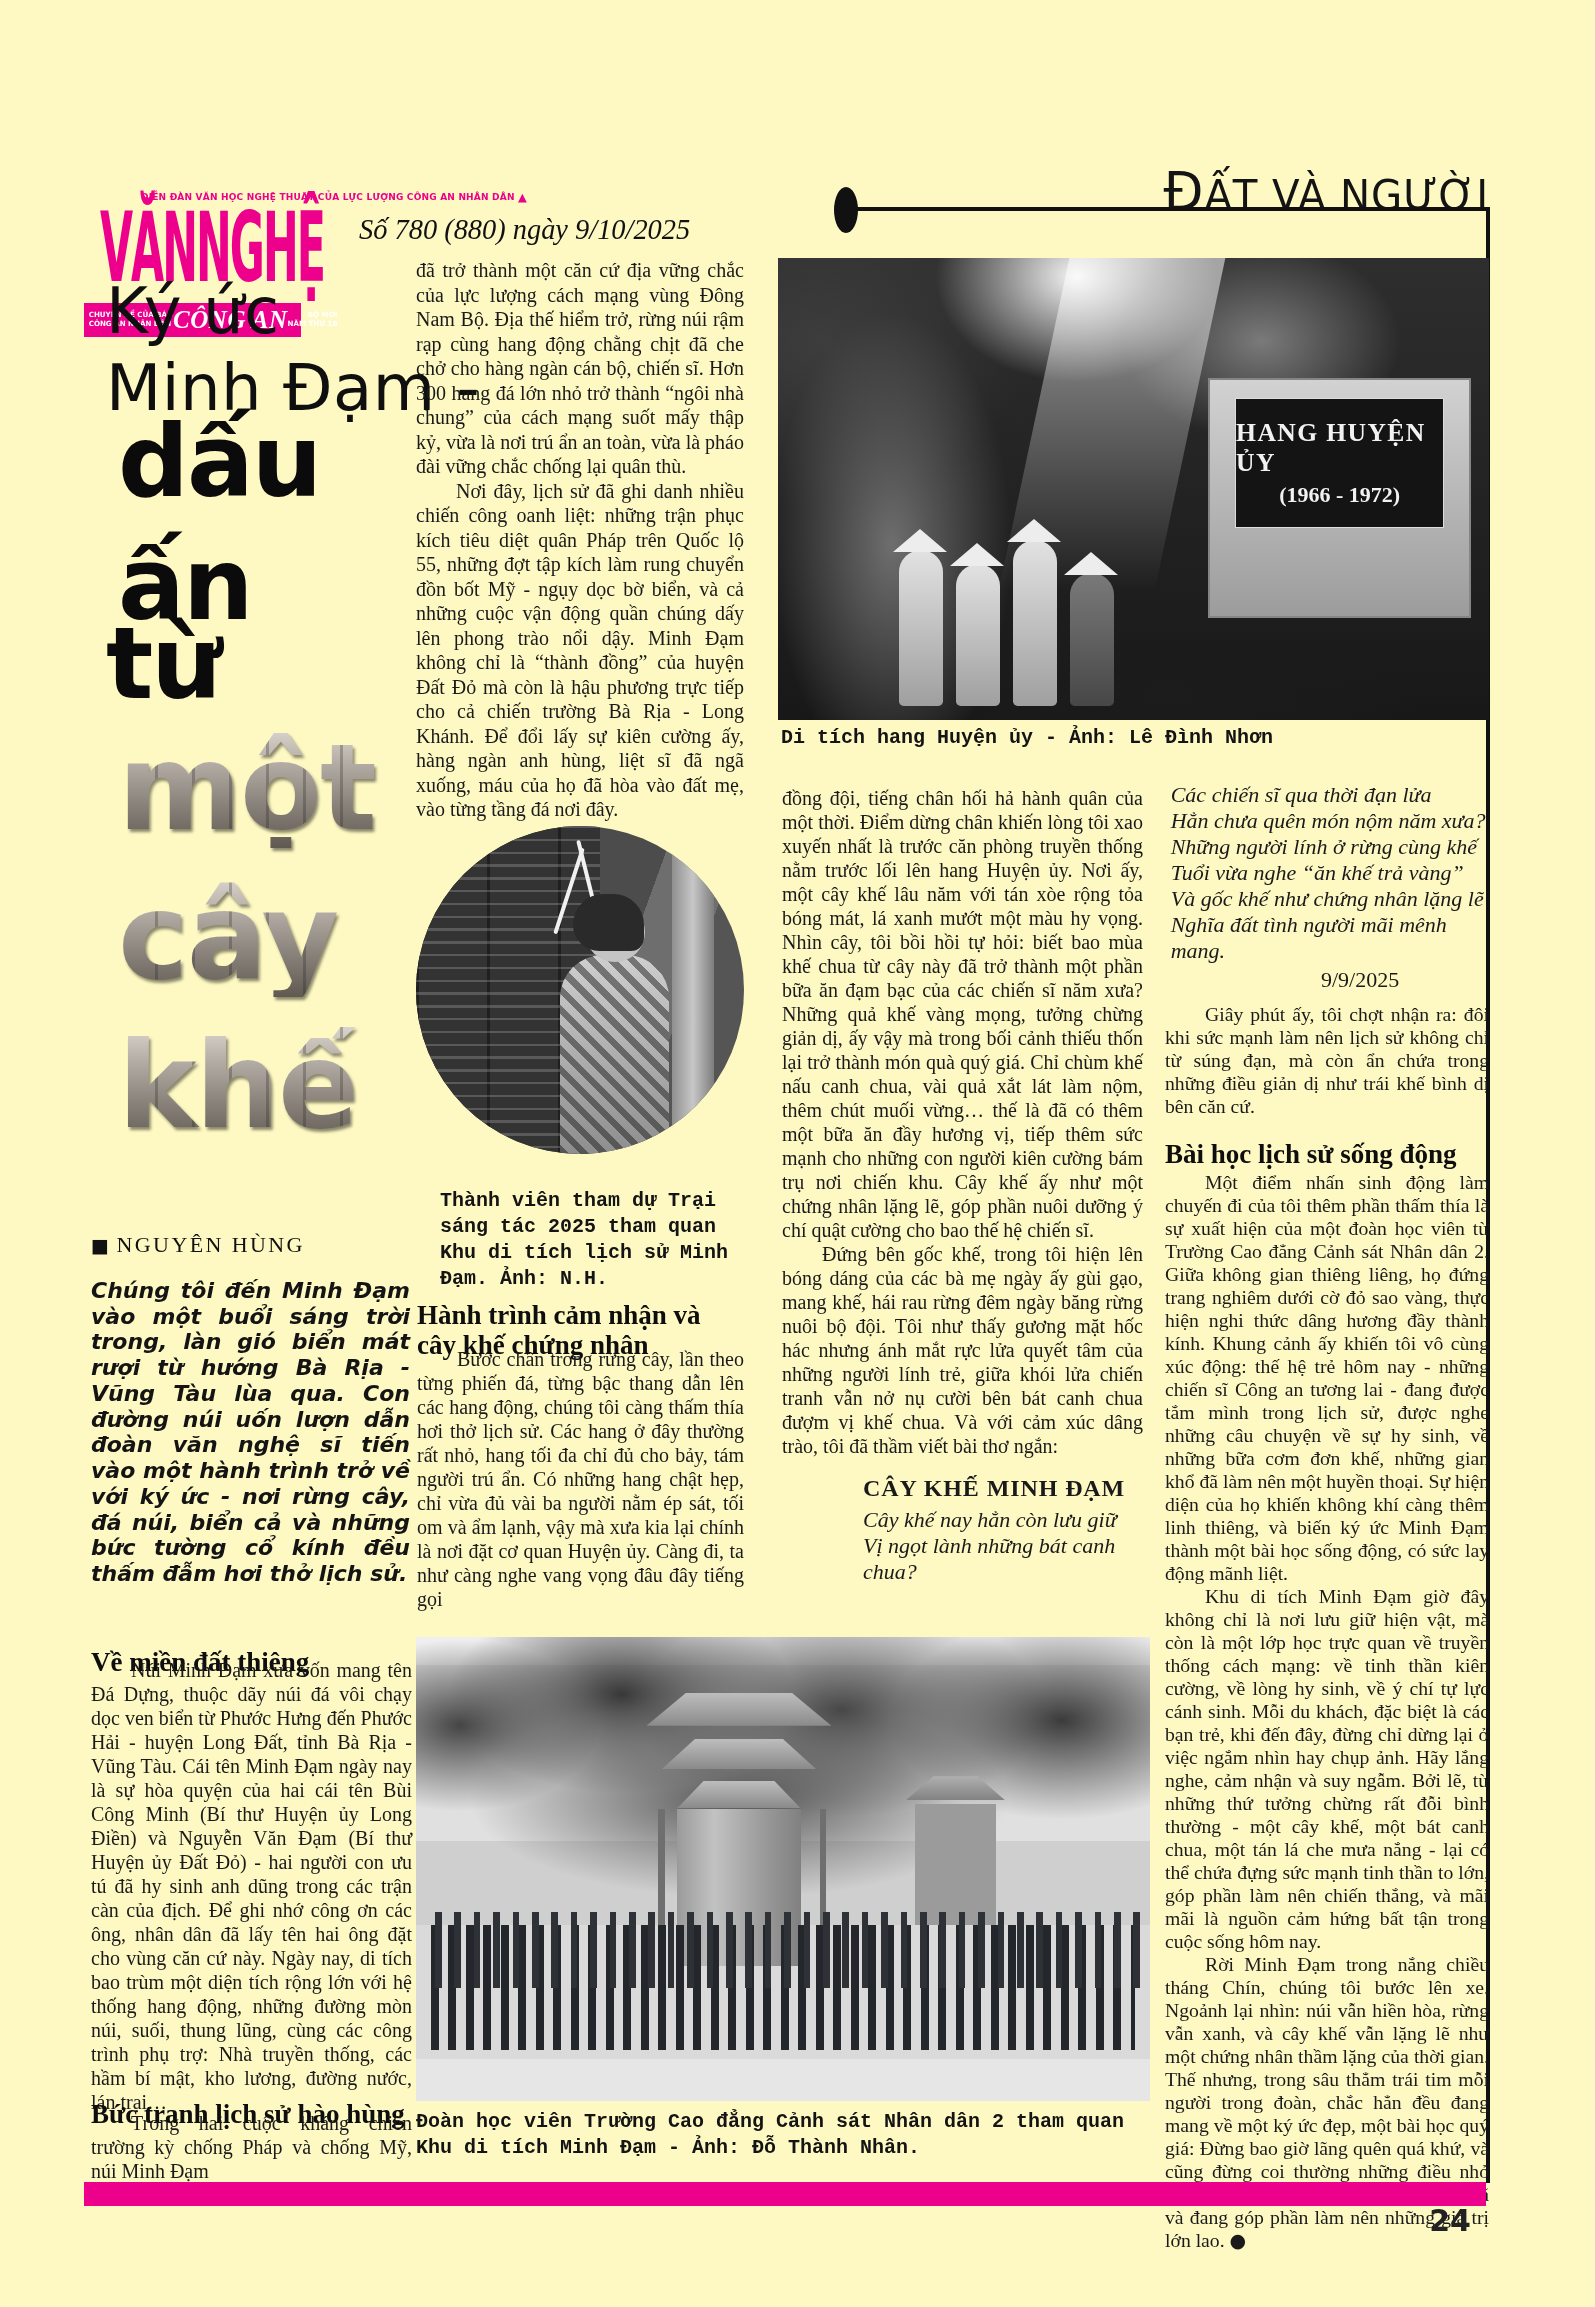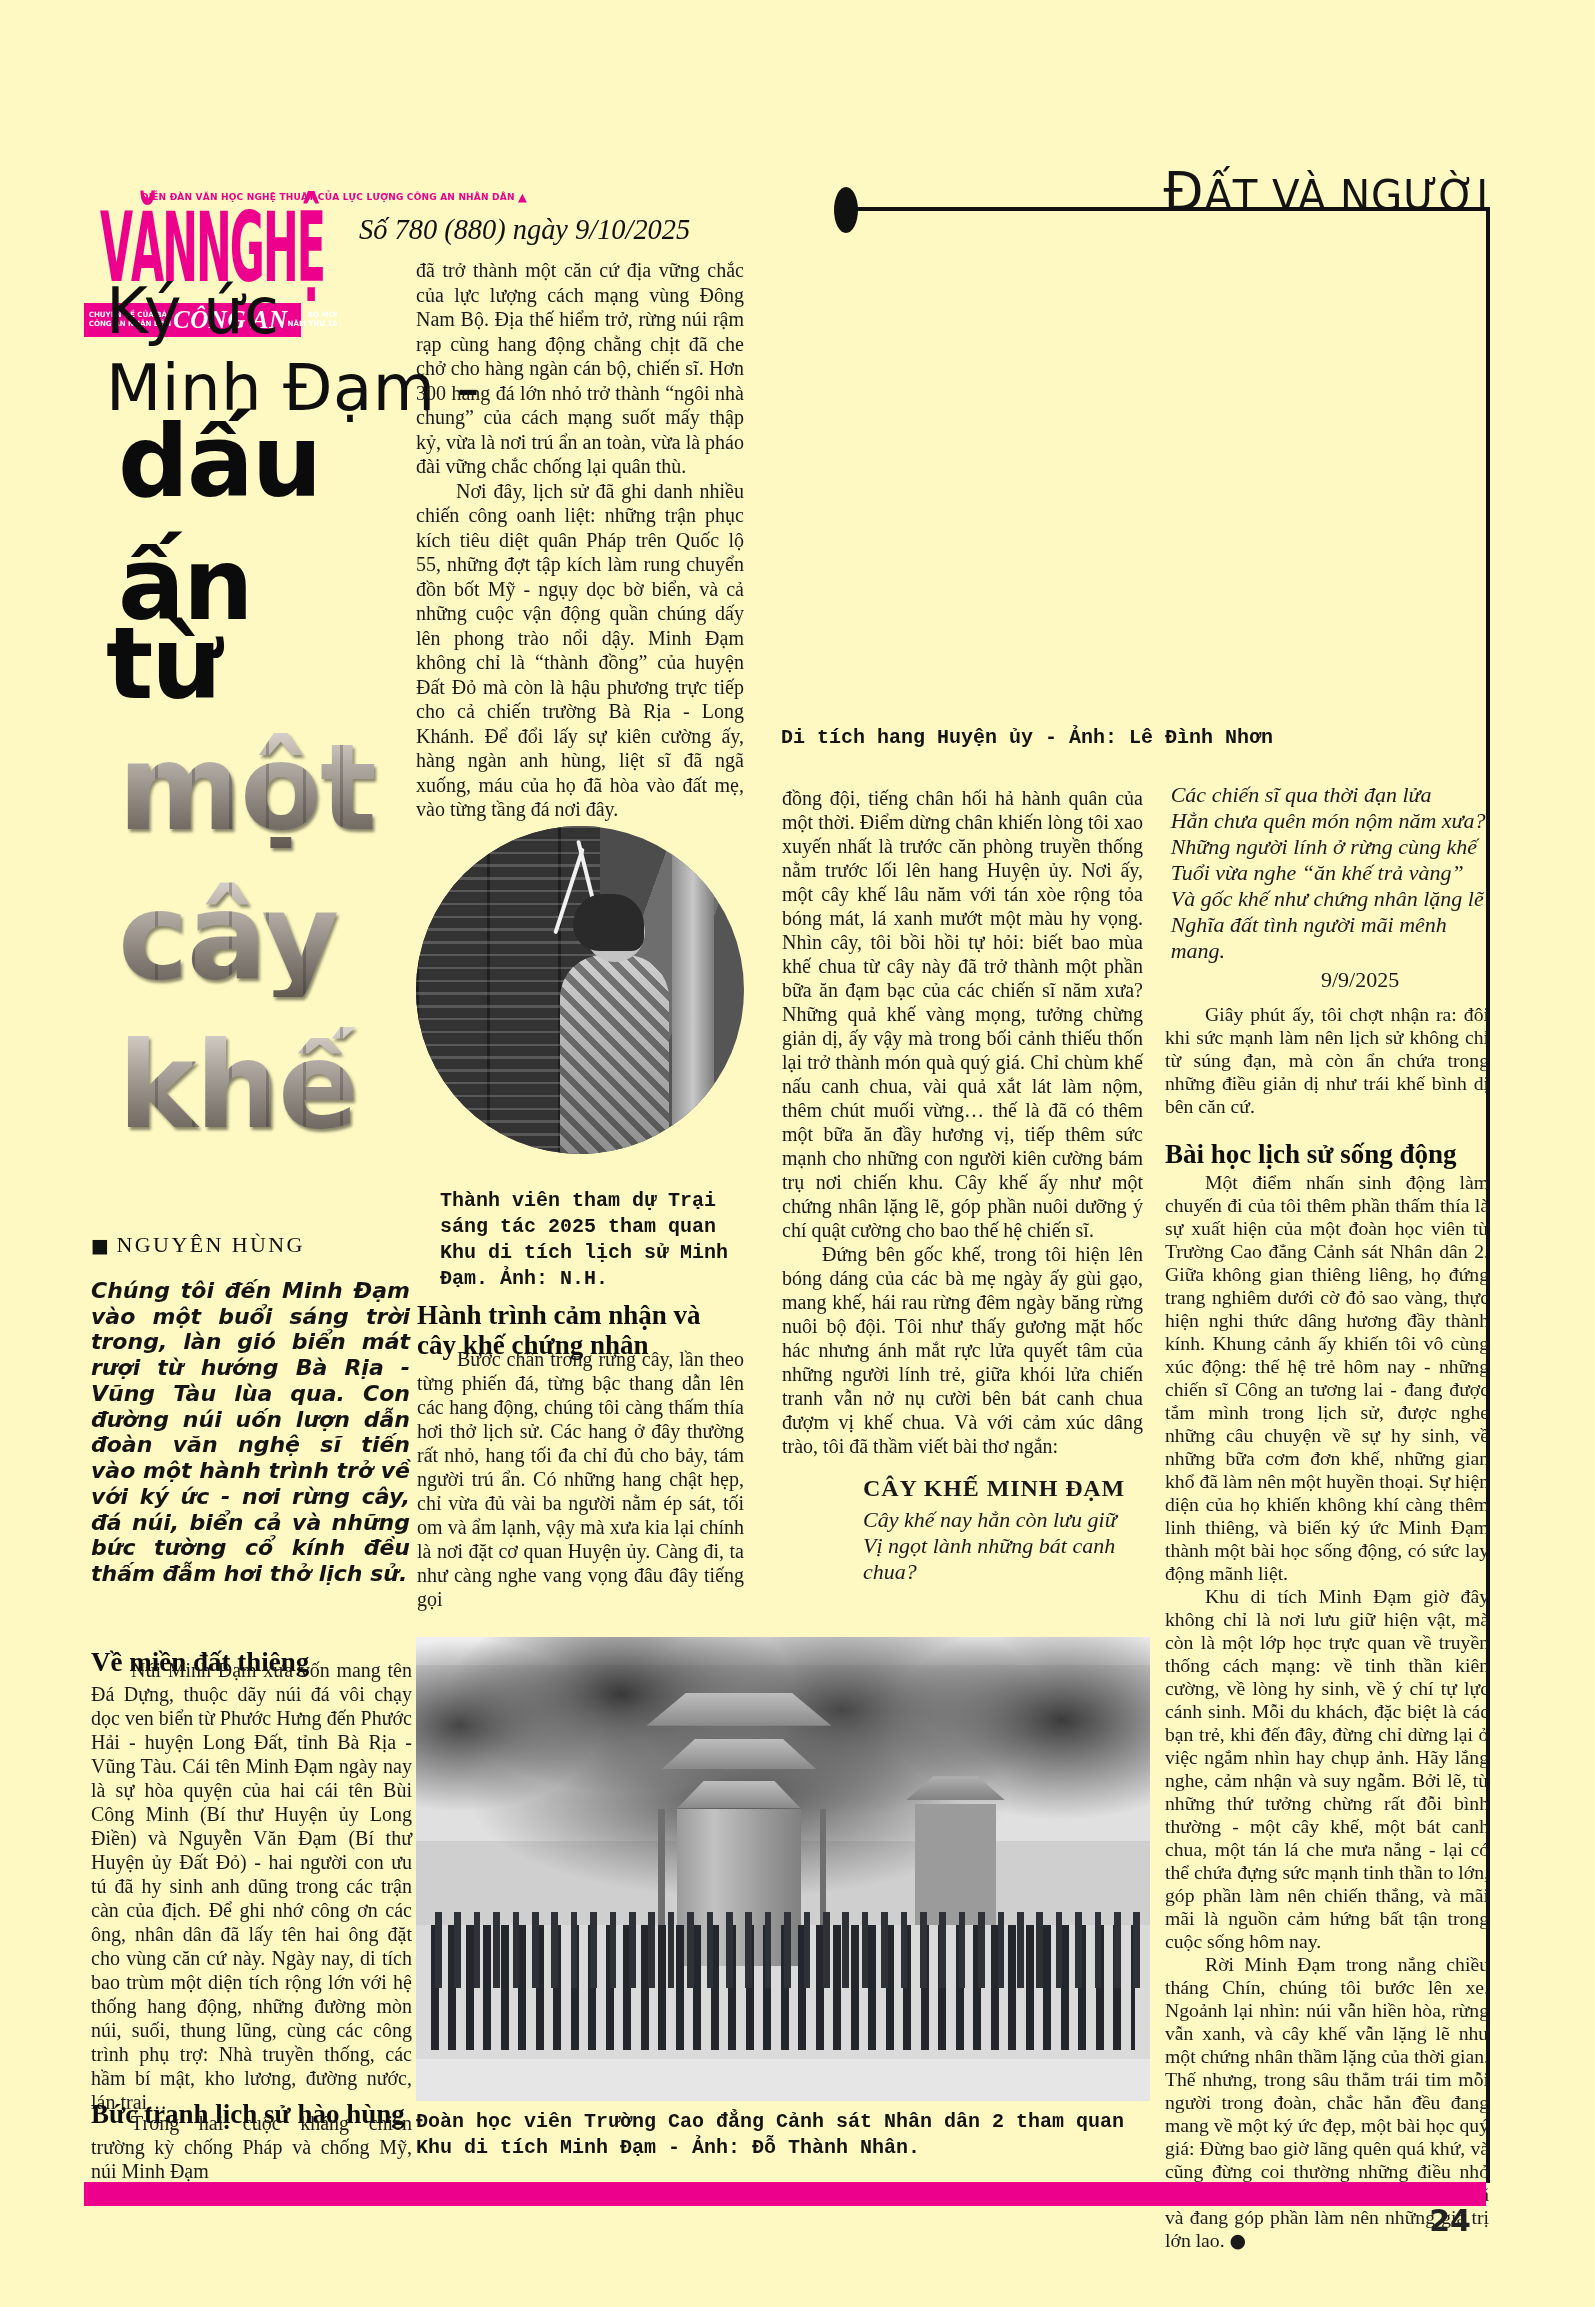--- a/index.html
+++ b/index.html
@@ -194,20 +194,33 @@
   <h3 class="abs h-serif hL2">Bức tranh lịch sử hào hùng</h3>
   <div class="abs bodycol col-left-2">
     <p>Trong hai cuộc kháng chiến trường kỳ chống Pháp và chống Mỹ, núi Minh Đạm</p>
   </div>
 
   <div class="abs bodycol col-topbody">
     <p class="noind">đã trở thành một căn cứ địa vững chắc của lực lượng cách mạng vùng Đông Nam Bộ. Địa thế hiểm trở, rừng núi rậm rạp cùng hang động chằng chịt đã che chở cho hàng ngàn cán bộ, chiến sĩ. Hơn 300 hang đá lớn nhỏ trở thành “ngôi nhà chung” của cách mạng suốt mấy thập kỷ, vừa là nơi trú ẩn an toàn, vừa là pháo đài vững chắc chống lại quân thù.</p>
     <p>Nơi đây, lịch sử đã ghi danh nhiều chiến công oanh liệt: những trận phục kích tiêu diệt quân Pháp trên Quốc lộ 55, những đợt tập kích làm rung chuyển đồn bốt Mỹ - ngụy dọc bờ biển, và cả những cuộc vận động quần chúng dấy lên phong trào nổi dậy. Minh Đạm không chỉ là “thành đồng” của huyện Đất Đỏ mà còn là hậu phương trực tiếp cho cả chiến trường Bà Rịa - Long Khánh. Để đổi lấy sự kiên cường ấy, hàng ngàn anh hùng, liệt sĩ đã ngã xuống, máu của họ đã hòa vào đất mẹ, vào từng tầng đá nơi đây.</p>
   </div>
 
+  <div class="abs photo-top">
+    <div class="beam"></div>
+    <div class="fig fg1"></div>
+    <div class="fig fg2"></div>
+    <div class="fig fg3"></div>
+    <div class="fig fg4"></div>
+    <div class="monument">
+      <div class="plaque">
+        <div class="l1">HANG HUYỆN ỦY</div>
+        <div class="l2">(1966 - 1972)</div>
+      </div>
+    </div>
+  </div>
   <div class="abs cap cap-top">Di tích hang Huyện ủy - Ảnh: Lê Đình Nhơn</div>
 
   <div class="abs bodycol col3">
     <p class="noind">đồng đội, tiếng chân hối hả hành quân của một thời. Điểm dừng chân khiến lòng tôi xao xuyến nhất là trước căn phòng truyền thống nằm trước lối lên hang Huyện ủy. Nơi ấy, một cây khế lâu năm với tán xòe rộng tỏa bóng mát, lá xanh mướt một màu hy vọng. Nhìn cây, tôi bồi hồi tự hỏi: biết bao mùa khế chua từ cây này đã trở thành một phần bữa ăn đạm bạc của các chiến sĩ năm xưa? Những quả khế vàng mọng, tưởng chừng giản dị, ấy vậy mà trong bối cảnh thiếu thốn lại trở thành món quà quý giá. Chỉ chùm khế nấu canh chua, vài quả xắt lát làm nộm, thêm chút muối vừng… thế là đã có thêm một bữa ăn đầy hương vị, tiếp thêm sức mạnh cho những con người kiên cường bám trụ nơi chiến khu. Cây khế ấy như một chứng nhân lặng lẽ, góp phần nuôi dưỡng ý chí quật cường cho bao thế hệ chiến sĩ.</p>
     <p>Đứng bên gốc khế, trong tôi hiện lên bóng dáng của các bà mẹ ngày ấy gùi gạo, mang khế, hái rau rừng đêm ngày băng rừng nuôi bộ đội. Tôi như thấy gương mặt hốc hác nhưng ánh mắt rực lửa quyết tâm của những người lính trẻ, giữa khói lửa chiến tranh vẫn nở nụ cười bên bát canh chua đượm vị khế chua. Và với cảm xúc dâng trào, tôi đã thầm viết bài thơ ngắn:</p>
     <div class="poem-title">CÂY KHẾ MINH ĐẠM</div>
     <div class="poem">Cây khế nay hẳn còn lưu giữ
 Vị ngọt lành những bát canh chua?</div>
   </div>
 

